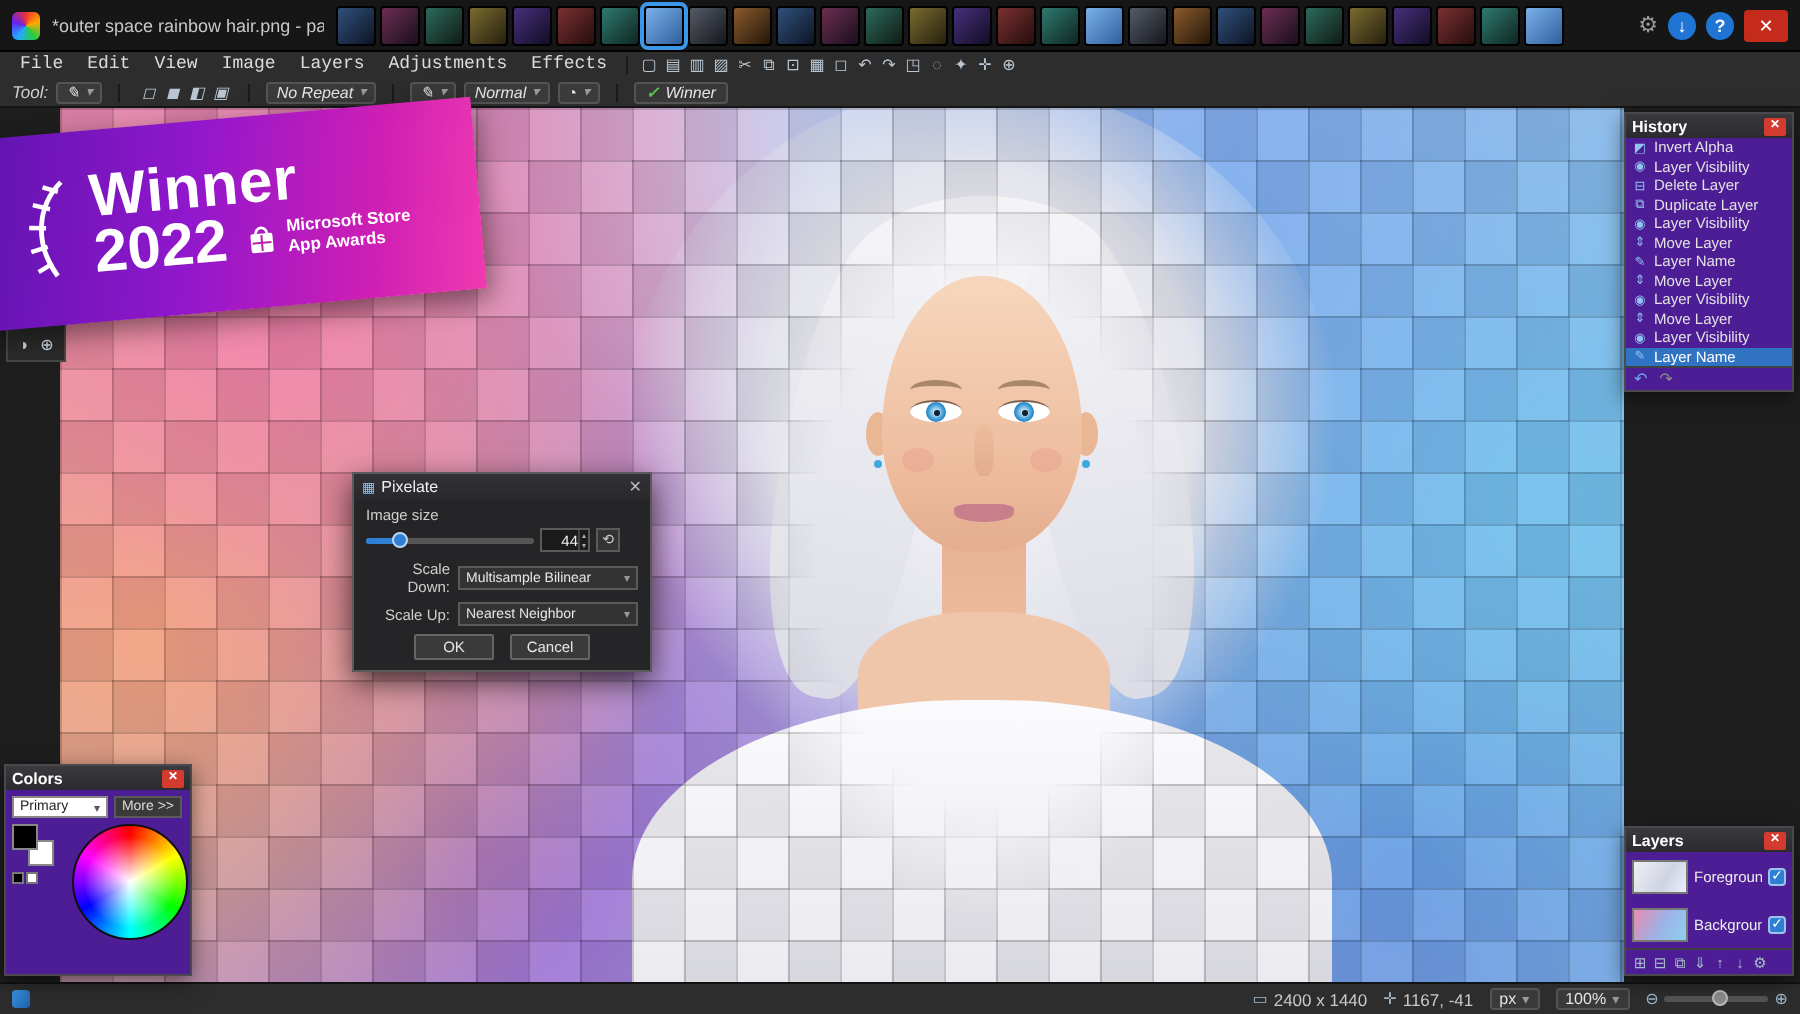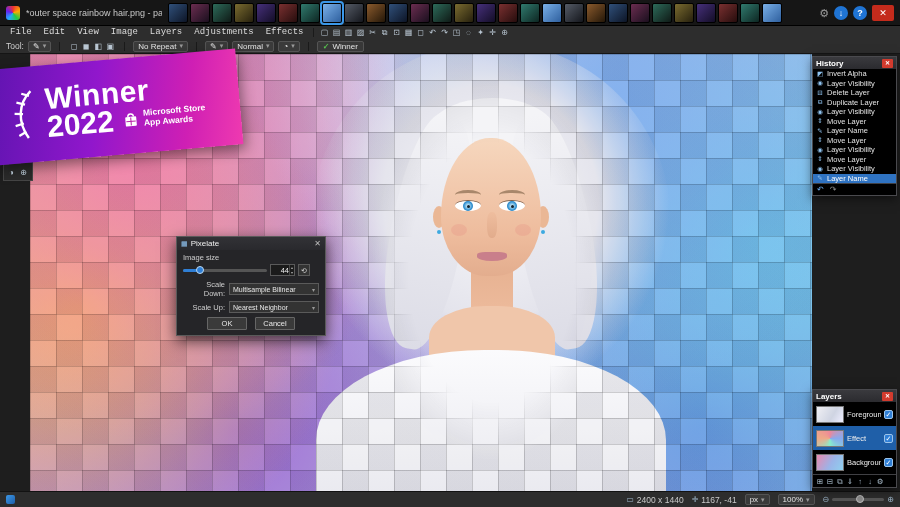--- a/index.html
+++ b/index.html
@@ -26,21 +26,21 @@
   
   .menubar { position:absolute; top:26px; left:0; right:0; height:13px; background:#2d2d2d;
     display:flex; align-items:center; font-size:9px; color:#dcdcdc; padding:0 4px; }
   .menu-item { padding:0 6px; line-height:13px;font-family:Liberation Mono, monospace; }
   .vsep { width:1px; height:9px; background:#1a1a1a; margin:0 4px; }
   .gi { font-size:8px; width:12px; text-align:center; color:#b9c6d2; line-height:13px; }
 
   
   .toolrow { position:absolute; top:39px; left:0; right:0; height:15px; background:#2d2d2d;
     border-bottom:1px solid #151515; display:flex; align-items:center; gap:4px;
-    font-size:8.5px; color:#cfcfcf; padding:0 6px; }
+    font-size:8.5px; color:#cfcfcf; padding:0 6px;font-style:italic; }
   .dd { display:inline-flex; align-items:center; gap:3px; background:#3a3a3a; border:1px solid #545454;
     border-radius:2px; height:11px; padding:0 4px; font-size:8px; color:#e3e3e3; }
   .dd::after { content:"▾"; font-size:7px; color:#9a9a9a; }
   .finish { display:inline-flex; align-items:center; gap:3px; border:1px solid #545454; border-radius:2px;
     height:11px; padding:0 5px; font-size:8px; color:#e3e3e3; background:#383838; }
   .finish .chk { color:#57c24f; font-weight:bold; }
 
   
   .canvas { position:absolute; left:30px; top:54px; right:88px; bottom:16px; overflow:hidden; background:#333; }
   .art-bg { position:absolute; inset:0;
@@ -137,21 +137,21 @@
   .dlg-row { display:flex; align-items:center; gap:4px; margin-bottom:3px; }
   .dlg-row .dlg-label { margin:0; width:42px;text-align:right; }
   .dlg-dd { flex:1; display:flex; align-items:center; justify-content:space-between; border:1px solid #5a5a5a;
     background:#333; height:12px; padding:0 3px; font-size:7px; color:#e6e6e6; white-space:nowrap; }
   .dlg-dd::after { content:"▾"; font-size:6px; color:#999; }
   .dlg-buttons { display:flex; justify-content:center; gap:8px; margin-top:4px; }
   .dlg-btn { width:40px; height:13px; border:1px solid #666; background:#3a3a3a; color:#e8e8e8;
     font-size:7.5px; line-height:12px; text-align:center; border-radius:1px; }
 
   
-  .panel { position:absolute; background:#000000; border:1px solid #4a4a4e; z-index:6;
+  .panel { position:absolute; background:#4c1d95; border:1px solid #4a4a4e; z-index:6;
     box-shadow:0 3px 10px rgba(0,0,0,.5); }
   .panel-title { height:12px; display:flex; align-items:center; padding:0 3px;
     background:linear-gradient(#3a3a3e,#2b2b2f); font-size:8px; font-weight:bold; color:#fff; }
   .panel-close { margin-left:auto; width:11px; height:9px; background:#d23b2e; color:#fff;
     font-size:6px; line-height:9px; text-align:center; border-radius:1px; }
 
   .history { right:3px; top:56px; width:85px; }
   .hrow { display:flex; align-items:center; gap:3px; height:9.5px; padding-left:3px;
     font-size:7.5px; color:#e2e2e2; white-space:nowrap; }
   .hrow .hicon { width:8px; font-size:6.5px; color:#8fc3f0; text-align:center; }
@@ -485,41 +485,59 @@
   <div class="panel layers">
     <div class="panel-title">
       <span>Layers</span>
       <span class="panel-close">✕</span>
     </div>
     <div class="lrow">
       <div class="lthumb lt0"></div>
       <span class="lname">Foreground</span>
       <span class="lcheck">✓</span>
     </div>
-    <div class="lrow sel">
-      <div class="lthumb lt1"></div>
-      <span class="lname">Effect</span>
-      <span class="lcheck">✓</span>
-    </div>
     <div class="lrow">
       <div class="lthumb lt2"></div>
       <span class="lname">Background</span>
       <span class="lcheck">✓</span>
     </div>
     <div class="lfoot">
         <span class="gi">⊞</span>
         <span class="gi">⊟</span>
         <span class="gi">⧉</span>
         <span class="gi">⇓</span>
         <span class="gi">↑</span>
         <span class="gi">↓</span>
         <span class="gi">⚙</span>
       </div>
   </div>
 
+  <div class="panel colors">
+    <div class="panel-title">
+      <span>Colors</span>
+      <span class="panel-close">✕</span>
+    </div>
+    <div class="colors-body">
+      <div class="colors-top">
+        <span class="chip-white">
+            <span>Primary</span>
+          </span>
+        <span class="chip-dark">More &gt;&gt;</span>
+      </div>
+      <div class="colors-main">
+        <div class="swatches">
+          <div class="sw-back"></div>
+          <div class="sw-front"></div>
+          <div class="sw-mini-b"></div>
+          <div class="sw-mini-w"></div>
+        </div>
+        <div class="wheel"></div>
+      </div>
+    </div>
+  </div>
 
   <div class="statusbar">
     <div class="hint-icon"></div>
     <div class="sb-right">
       <div class="sb-group">
         <span class="sb-ico">▭</span>
         <span>2400 x 1440</span>
       </div>
       <div class="sb-group">
         <span class="sb-ico">✛</span>

